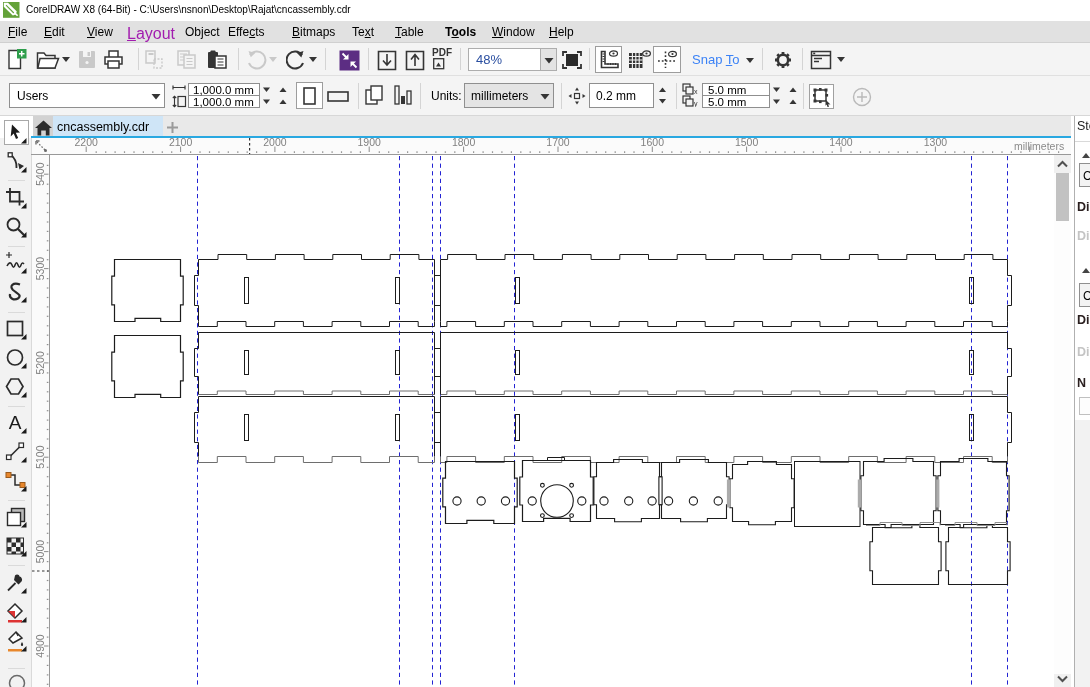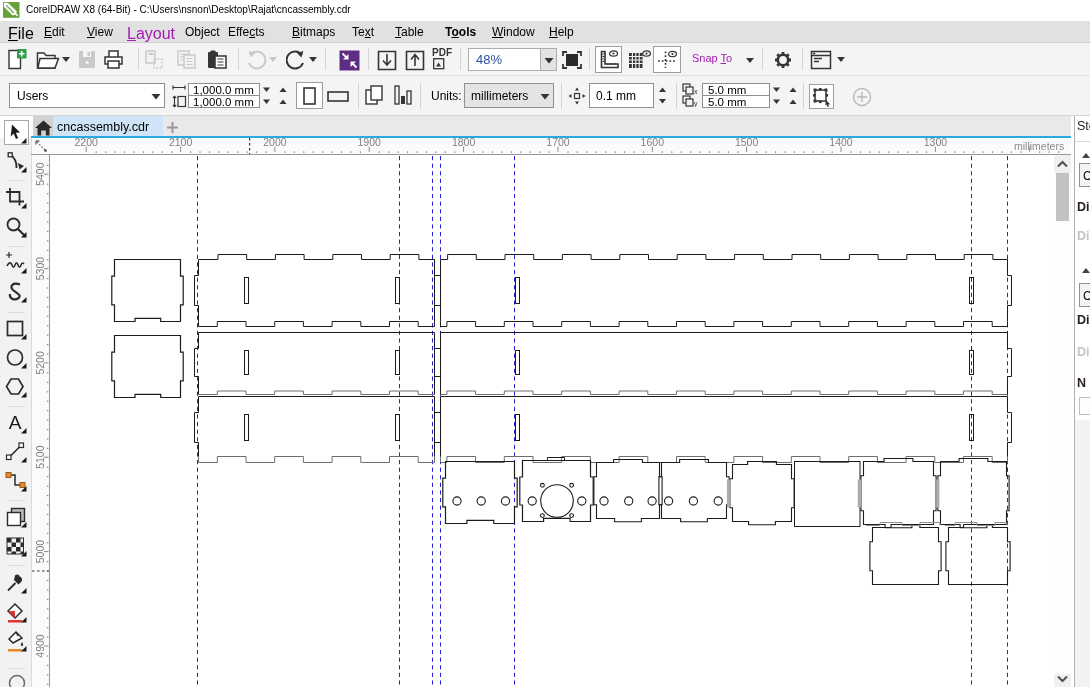--- a/index.html
+++ b/index.html
@@ -6,21 +6,21 @@
 </style></head><body>
 <div style="position:absolute;left:0;top:0;width:1090px;height:21px;background:#ffffff;"></div>
 <svg style="position:absolute;left:3px;top:2px;" width="17" height="16" viewBox="0 0 17 16">
     <rect x="0" y="0" width="16.5" height="15.8" fill="#64a239"></rect>
 <path d="M0.8 0.8 L5 0.8 L13.8 9.6 L12.6 12.4 L9.8 13.6 L0.8 4.8 Z" fill="#fff"></path>
 <path d="M3 3.2 L10.8 11" stroke="#64a239" stroke-width="1.1"></path>
 <path d="M12.2 11.4 L14.6 13.8" stroke="#fff" stroke-width="1.6"></path>
   </svg>
 <div style="position:absolute;left:26px;top:4px;font-size:10px;color:#000;font-weight:400;white-space:nowrap;">CorelDRAW X8 (64-Bit) - C:\Users\nsnon\Desktop\Rajat\cncassembly.cdr</div>
 <div style="position:absolute;left:0;top:21px;width:1090px;height:22px;background:#e1e1e1;border-bottom:1px solid #d0d0d0;"></div>
-<div style="position:absolute;left:8px;top:25px;font-size:16px;color:#000;font-weight:400;white-space:nowrap;"><u>F</u>ile</div>
+<div style="position:absolute;left:8px;top:25px;font-size:12px;color:#000;font-weight:400;white-space:nowrap;"><u>F</u>ile</div>
 <div style="position:absolute;left:44px;top:25px;font-size:12px;color:#000;font-weight:400;white-space:nowrap;"><u>E</u>dit</div>
 <div style="position:absolute;left:87px;top:25px;font-size:12px;color:#000;font-weight:400;white-space:nowrap;"><u>V</u>iew</div>
 <div style="position:absolute;left:127px;top:25px;font-size:16px;color:#a21caf;font-weight:400;white-space:nowrap;"><u>L</u>ayout</div>
 <div style="position:absolute;left:185px;top:25px;font-size:12px;color:#000;font-weight:400;white-space:nowrap;">Object</div>
 <div style="position:absolute;left:228px;top:25px;font-size:12px;color:#000;font-weight:400;white-space:nowrap;">Effe<u>c</u>ts</div>
 <div style="position:absolute;left:292px;top:25px;font-size:12px;color:#000;font-weight:400;white-space:nowrap;"><u>B</u>itmaps</div>
 <div style="position:absolute;left:352px;top:25px;font-size:12px;color:#000;font-weight:400;white-space:nowrap;">Te<u>x</u>t</div>
 <div style="position:absolute;left:395px;top:25px;font-size:12px;color:#000;font-weight:400;white-space:nowrap;"><u>T</u>able</div>
 <div style="position:absolute;left:445px;top:25px;font-size:12px;color:#000;font-weight:700;white-space:nowrap;">T<u>o</u>ols</div>
 <div style="position:absolute;left:492px;top:25px;font-size:12px;color:#000;font-weight:400;white-space:nowrap;"><u>W</u>indow</div>
@@ -127,21 +127,21 @@
     <ellipse cx="19.5" cy="4.5" rx="3.9" ry="2.6" fill="#f4f4f4" stroke="#353535" stroke-width="1.2"></ellipse>
     <circle cx="19.5" cy="4.5" r="1.1" fill="#353535"></circle>
   </svg>
 <div style="position:absolute;left:653px;top:46px;width:28px;height:27px;background:#fff;border:1px solid #9d9d9d;"></div>
 <svg style="position:absolute;left:656px;top:49px;" width="24" height="22" viewBox="0 0 24 22">
     <path d="M9.5 2.5 V19" stroke="#353535" stroke-width="1.6" stroke-dasharray="1.8 2"></path>
     <path d="M2 12 H20" stroke="#353535" stroke-width="1.6" stroke-dasharray="1.8 2"></path>
     <ellipse cx="16.5" cy="5" rx="3.9" ry="2.6" fill="#fff" stroke="#353535" stroke-width="1.2"></ellipse>
     <circle cx="16.5" cy="5" r="1.1" fill="#353535"></circle>
   </svg>
-<div style="position:absolute;left:692px;top:52px;font-size:11px;color:#a21caf;font-weight:400;white-space:nowrap;">Snap <u>T</u>o</div>
+<div style="position:absolute;left:692px;top:52px;font-size:13px;color:#3b82f6;font-weight:400;white-space:nowrap;">Snap <u>T</u>o</div>
 <svg style="position:absolute;left:745px;top:57px;" width="10" height="8" viewBox="0 0 10 8">
     <path d="M1 1 L9 1 L5 6 Z" fill="#353535"></path>
   </svg>
 <div style="position:absolute;left:762px;top:48px;width:1px;height:22px;background:#d4d4d4;"></div>
 <svg style="position:absolute;left:772px;top:49px;" width="22" height="22" viewBox="0 0 22 22">
     <g fill="#353535">
       <circle cx="11" cy="11" r="5.2" fill="none" stroke="#353535" stroke-width="2.6"></circle>
 <g stroke="#353535" stroke-width="2.8">
         <path d="M11 3 V6 M11 16 V19 M3 11 H6 M16 11 H19 M5.3 5.3 L7.4 7.4 M14.6 14.6 L16.7 16.7 M16.7 5.3 L14.6 7.4 M7.4 14.6 L5.3 16.7"></path>
       </g>
@@ -205,21 +205,21 @@
 <div style="position:absolute;left:471px;top:89px;font-size:12px;color:#000;font-weight:400;white-space:nowrap;">millimeters</div>
 <svg style="position:absolute;left:539px;top:93px;" width="12" height="8" viewBox="0 0 12 8">
     <path d="M1.5 1 L10.5 1 L6 6.5 Z" fill="#353535"></path>
   </svg>
 <div style="position:absolute;left:561px;top:83px;width:1px;height:26px;background:#d4d4d4;"></div>
 <svg style="position:absolute;left:568px;top:87px;" width="18" height="18" viewBox="0 0 18 18">
     <rect x="6.5" y="6.5" width="5" height="5" fill="none" stroke="#353535" stroke-width="1.2"></rect>
     <path d="M9 0.5 L11 3.5 H7 Z M9 17.5 L11 14.5 H7 Z M0.5 9 L3.5 7 V11 Z M17.5 9 L14.5 7 V11 Z" fill="#353535"></path>
   </svg>
 <div style="position:absolute;left:589px;top:83px;width:65px;height:25px;background:#fff;border:1px solid #8f8f8f;"></div>
-<div style="position:absolute;left:596px;top:89px;font-size:12px;color:#000;font-weight:400;white-space:nowrap;">0.1 mm</div>
+<div style="position:absolute;left:596px;top:89px;font-size:12px;color:#000;font-weight:400;white-space:nowrap;">0.2 mm</div>
 <svg style="position:absolute;left:657px;top:86px;" width="12" height="20" viewBox="0 0 12 20">
     <path d="M2 6 L9 6 L5.5 1.5 Z" fill="#353535"></path>
     <path d="M2 13 L9 13 L5.5 17.5 Z" fill="#353535"></path>
   </svg>
 <div style="position:absolute;left:676px;top:83px;width:1px;height:26px;background:#d4d4d4;"></div>
 <svg style="position:absolute;left:682px;top:83px;" width="18" height="12" viewBox="0 0 18 12">
     <rect x="1" y="1" width="7" height="7" fill="none" stroke="#353535" stroke-width="1.2"></rect>
     <rect x="4" y="4" width="7" height="7" fill="#f4f4f4" stroke="#353535" stroke-width="1.2"></rect>
     <text x="12" y="11" font-size="7" fill="#353535">x</text>
   </svg>

